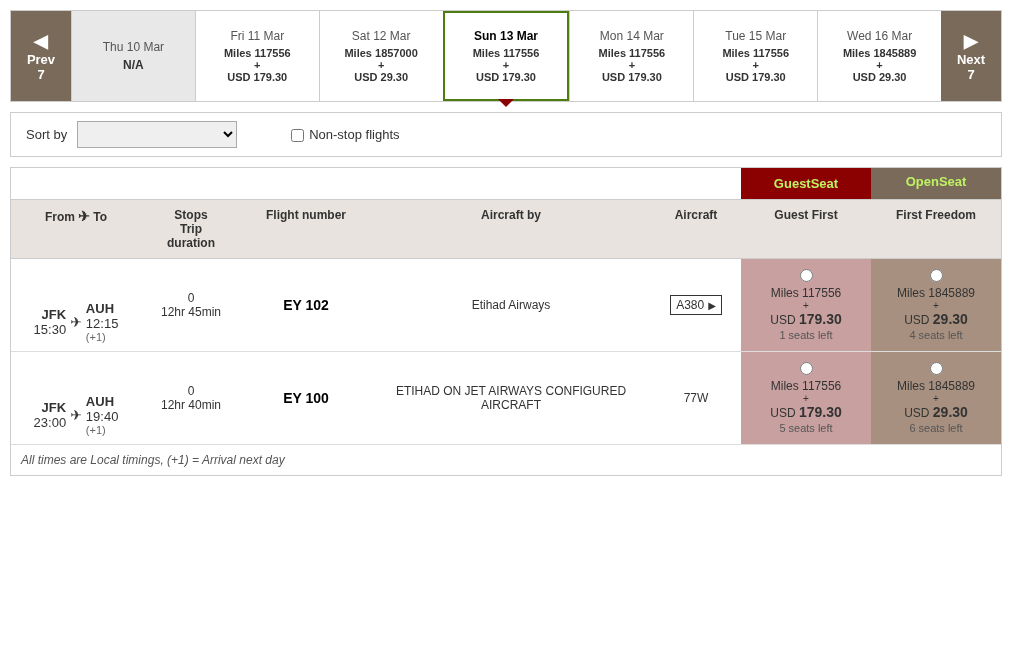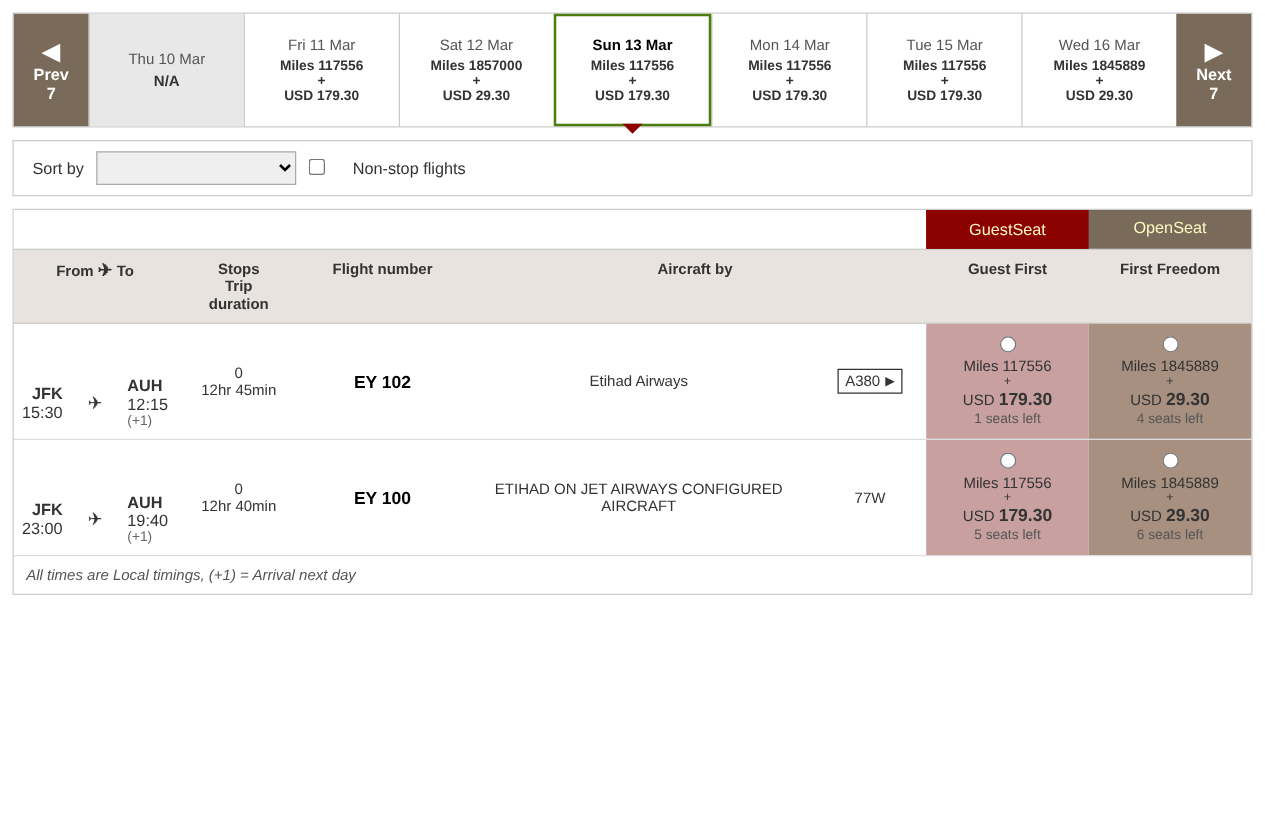--- a/index.html
+++ b/index.html
@@ -72,39 +72,39 @@
       background: #fff;
       gap: 10px;
     }
     .sort-bar label { font-size: 13px; }
     .sort-bar select {
       padding: 4px 8px;
       border: 1px solid #aaa;
       font-size: 13px;
       width: 160px;
     }
-    .sort-bar .nonstop { display: flex; align-items: flex-start; gap: 22px; font-size: 13px; }
+    .sort-bar .nonstop { display: flex; align-items: flex-end; gap: 5px; font-size: 13px; margin-left: 44px; }
 
     
     .flight-table-container {
       margin: 10px;
       border: 1px solid #ccc;
     }
     .seat-headers {
       display: flex;
       justify-content: flex-end;
       background: #fff;
     }
     .seat-header {
       width: 130px;
       text-align: center;
       padding: 6px 4px;
-      font-weight: normal;
+      font-weight: bold;
       font-size: 13px;
-      color: #fef9c3;
+      color: #bef264;
     }
     .seat-header.guest { background: #8b0000; border: 2px solid #8b0000; }
     .seat-header.open { background: #7a6a5a; }
 
     .col-headers {
       display: flex;
       background: #e8e3de;
       border-top: 1px solid #ccc;
       border-bottom: 1px solid #ccc;
     }
@@ -135,21 +135,21 @@
       padding: 8px 6px;
       text-align: center;
       font-size: 12px;
     }
     .cell-from-to {
       width: 130px;
       flex-shrink: 0;
       display: flex;
       align-items: center;
       justify-content: center;
-      gap: 20px;
+      gap: 4px;
       padding: 8px 6px;
       margin-top: 34px;
     }
     .from-col { text-align: right; }
     .from-col .airport { font-weight: bold; font-size: 13px; }
     .from-col .time { font-size: 13px; }
     .to-col { text-align: left; }
     .to-col .airport { font-weight: bold; font-size: 13px; }
     .to-col .time { font-size: 13px; }
     .to-col .nextday { color: #666; font-size: 11px; }
@@ -279,20 +279,21 @@
     <div class="col-header col-from-to">
       <div>From <span style="font-size:14px">✈</span> To</div>
     </div>
     <div class="col-header col-stops">
       <div>Stops</div>
       <div>Trip</div>
       <div>duration</div>
     </div>
     <div class="col-header col-flight">Flight number</div>
     <div class="col-header col-operated">Aircraft by</div>
+    <div class="col-header col-aircraft">Aircraft</div>
     <div class="col-header col-guest">Guest First</div>
     <div class="col-header col-open">First Freedom</div>
   </div>
 
   <div class="flight-row">
     <div class="cell-from-to col-from-to">
       <div class="from-col">
         <div class="airport">JFK</div>
         <div class="time">15:30</div>
       </div>

